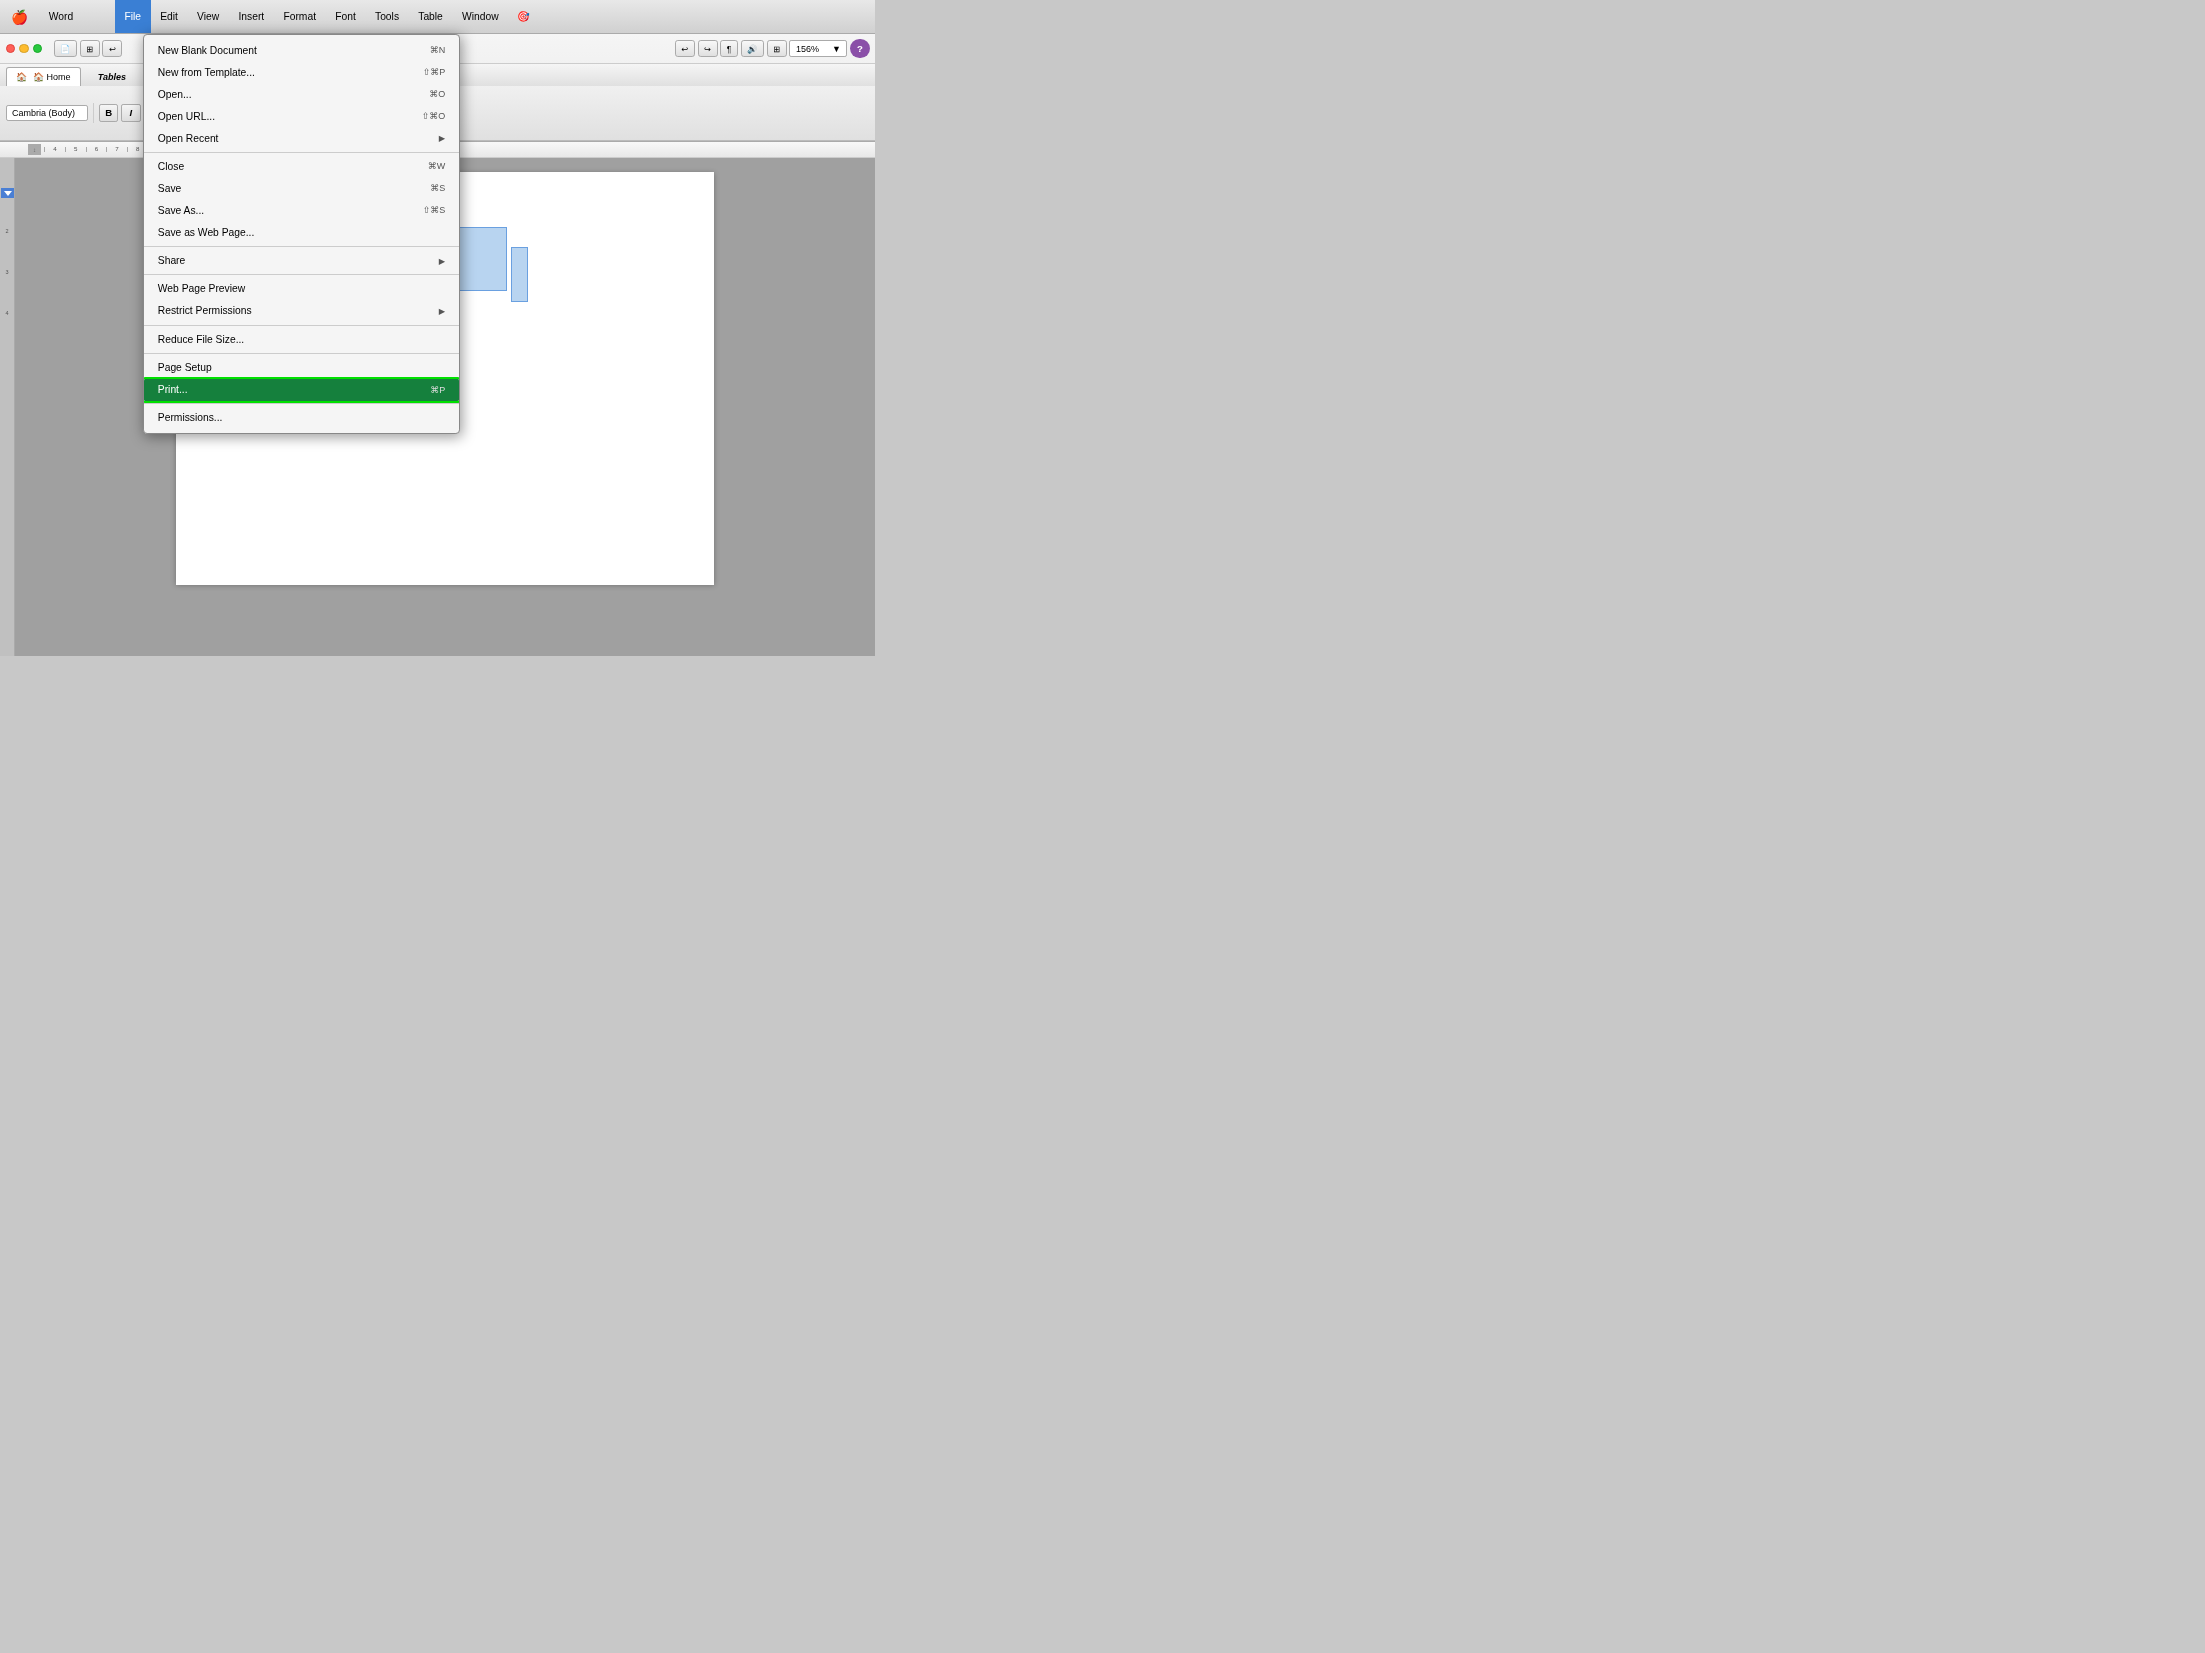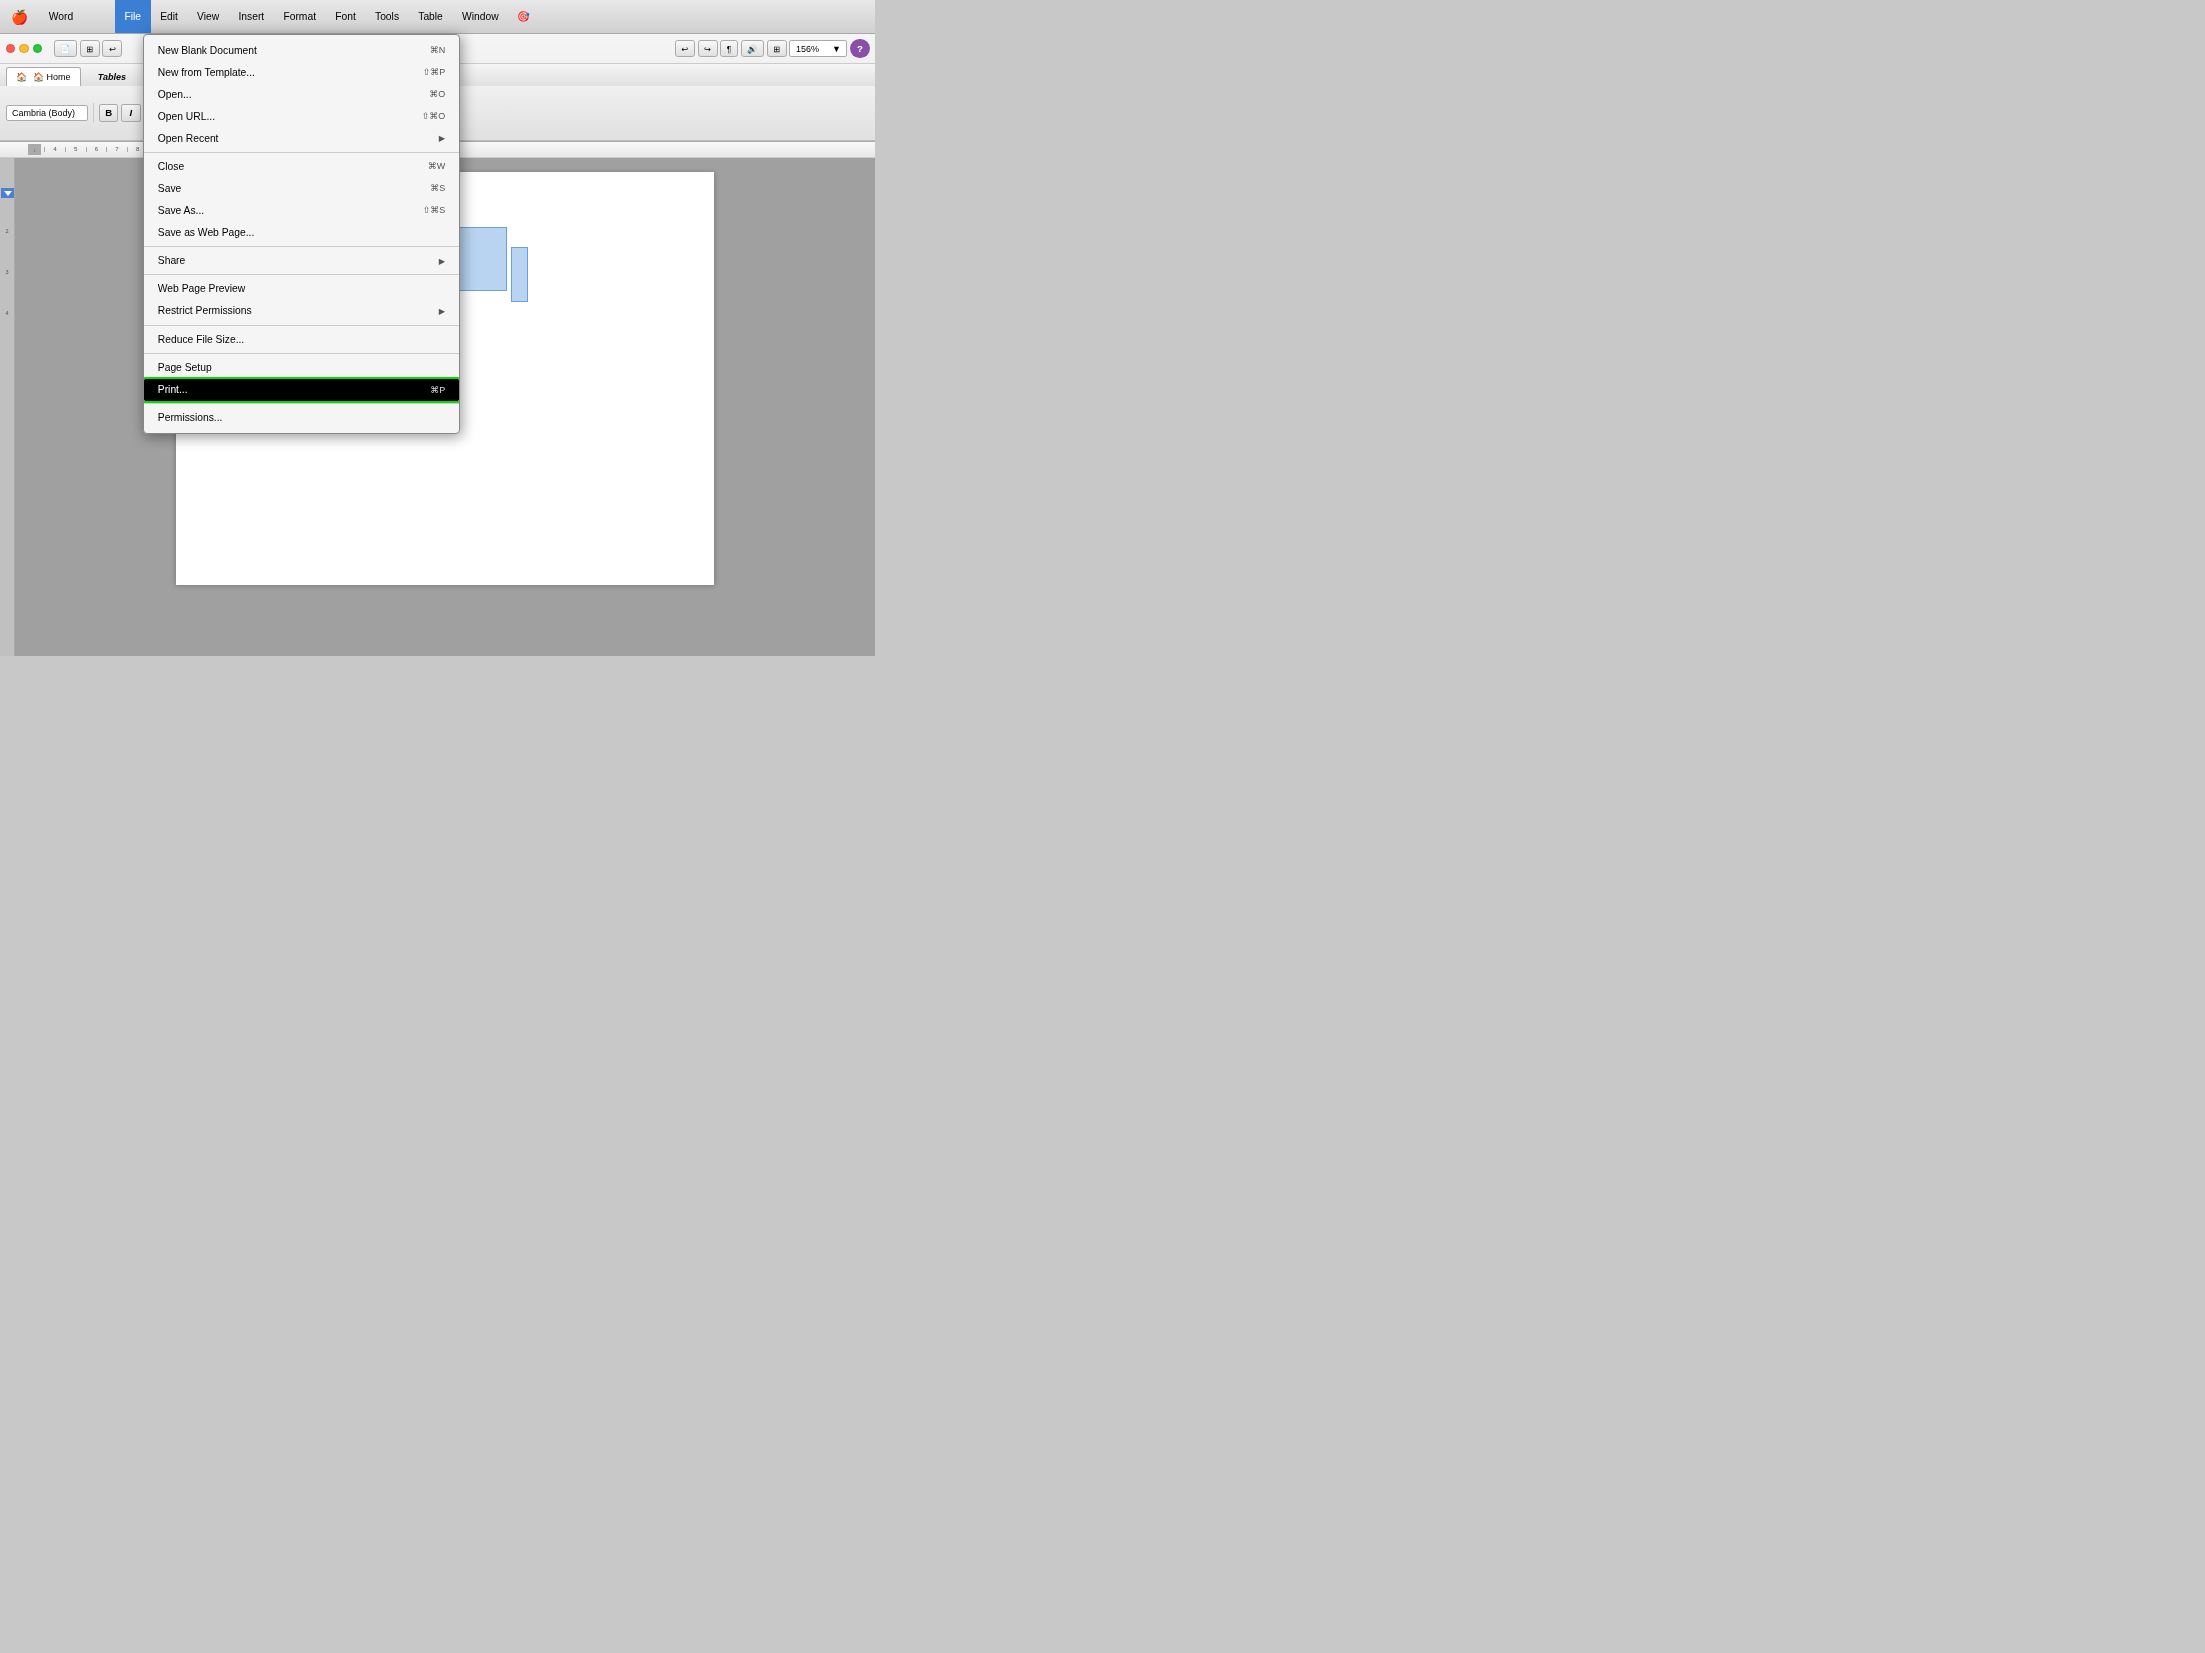--- a/index.html
+++ b/index.html
@@ -229,21 +229,21 @@
     .menu-item {
       display: flex;
       align-items: center;
       padding: 5.5px 13.8px;
       font-size: 10.3px;
       color: #000;
       cursor: pointer;
       justify-content: space-between;
     }
     .menu-item.print-highlighted {
-      background: #000000;
+      background: #15803d;
       color: #fff;
       outline: 2.1px solid #00e000;
       outline-offset: -1.4px;
     }
     .menu-item-left {
       display: flex;
       align-items: flex-end;
       gap: 5.5px;
     }
     .shortcut {

